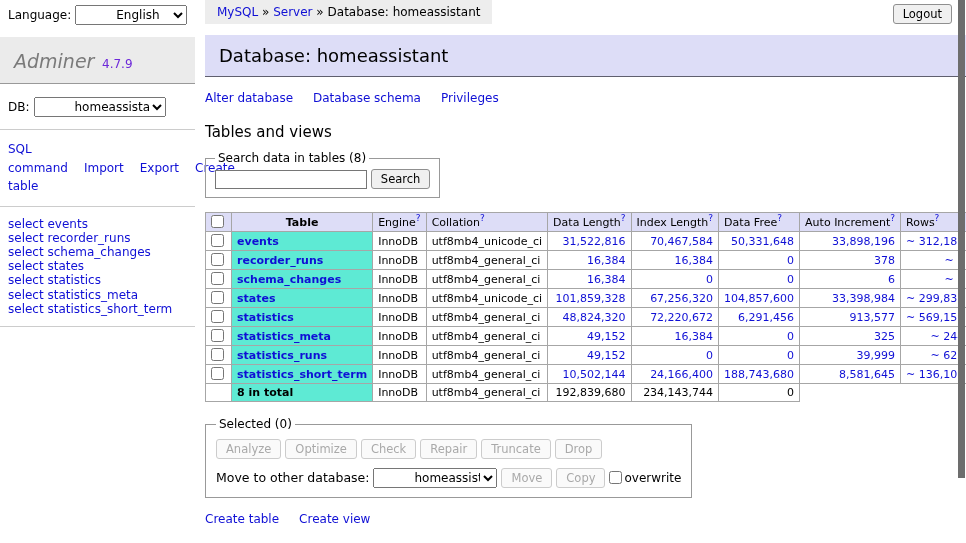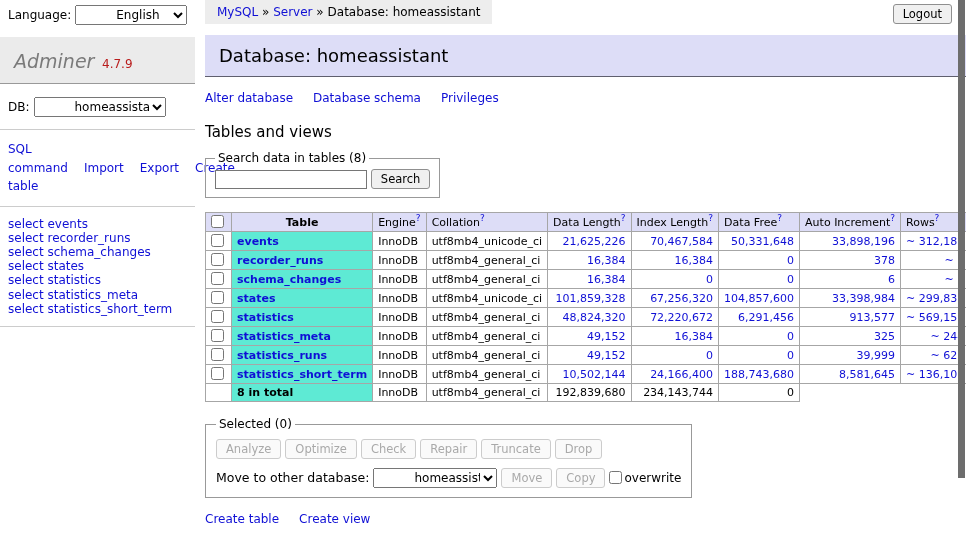--- a/index.html
+++ b/index.html
@@ -12,21 +12,21 @@
   a { color:#0f0fd5; text-decoration:none; cursor:pointer; }
   .page { display:flex; align-items:flex-start; }
 
   
   #menu { width:205px; flex:0 0 205px; }
   .lang-row { margin:0; padding:5px 8px 4px; white-space:nowrap; }
   .lang-row select { width:112px; margin-left:4px; }
   h1 { margin:8px 10px 0 0; padding:9px 14px; background:#ebebeb;
        border-bottom:1px solid #999; font-weight:normal; }
   h1 .logo { font-style:italic; font-size:19px; color:#7a7a7a; }
-  h1 .ver { font-size:12px; color:#b91c1c; }
+  h1 .ver { font-size:12px; color:#6d28d9; }
   .menu-block { margin:0 10px 0 0; padding:10px 8px; border-bottom:1px solid #ccc; }
   .db-row { padding:13px 8px 12px; }
   .db-row select { width:132px; margin-left:4px; }
   .links a { margin-right:16px; line-height:1.55; }
   .tables a { display:block; line-height:1.18; }
 
   
   #content { flex:1; padding:0 60px 10px 0; }
   #breadcrumb { display:inline-block; margin:0; padding:5px 12px;
                 background:#ededed; white-space:nowrap; }
@@ -128,21 +128,21 @@
             <th style="width: 80px;">Auto Increment<a><sup class="help">?</sup></a></th>
             <th style="width: 56px;">Rows<a><sup class="help">?</sup></a></th>
           </tr>
         </thead>
       <tbody>
           <tr>
             <td class="check"><input type="checkbox" style=""></td>
             <th><a>events</a></th>
             <td>InnoDB</td>
             <td>utf8mb4_unicode_ci</td>
-            <td class="num"><a>21,625,226</a></td>
+            <td class="num"><a>31,522,816</a></td>
             <td class="num"><a>70,467,584</a></td>
             <td class="num"><a>50,331,648</a></td>
             <td class="num"><a>33,898,196</a></td>
             <td class="num"><a>~ 312,180</a></td>
           </tr>
           <tr>
             <td class="check"><input type="checkbox" style=""></td>
             <th><a>recorder_runs</a></th>
             <td>InnoDB</td>
             <td>utf8mb4_general_ci</td>

